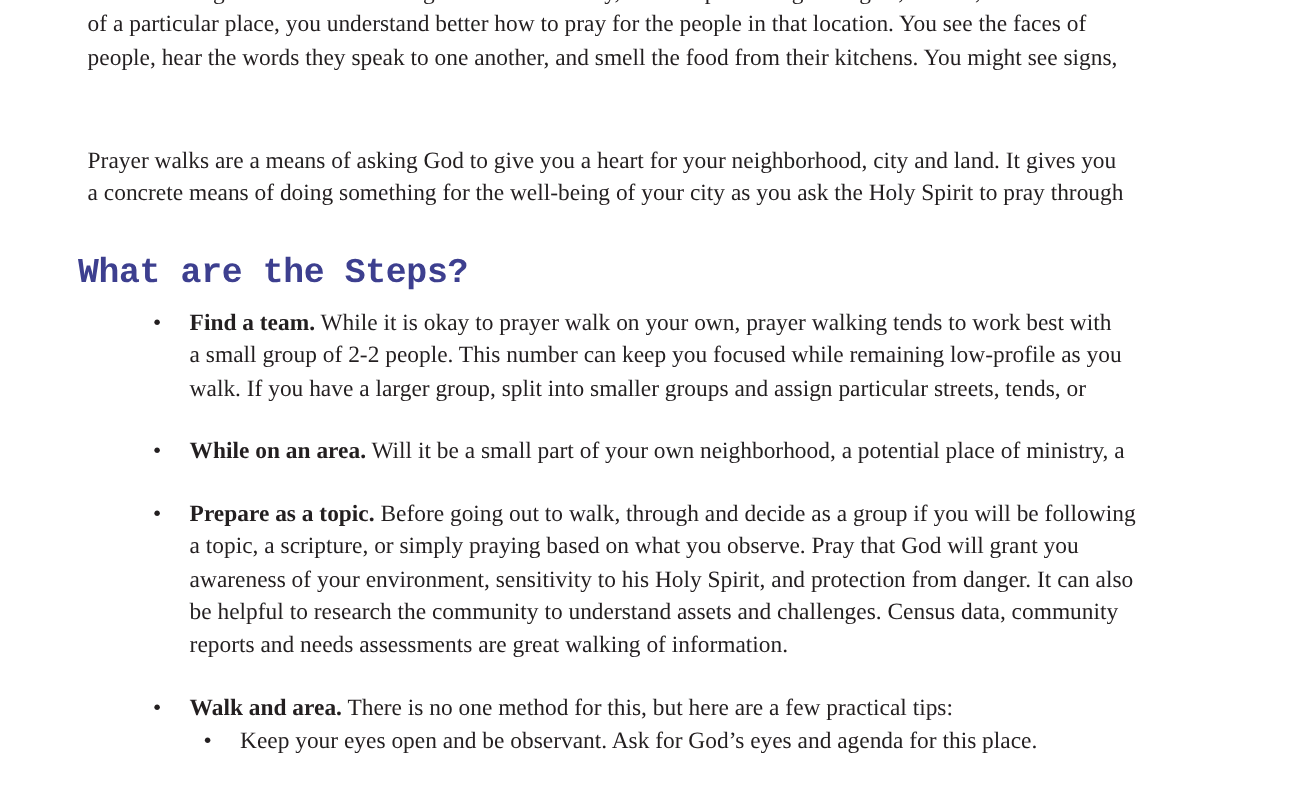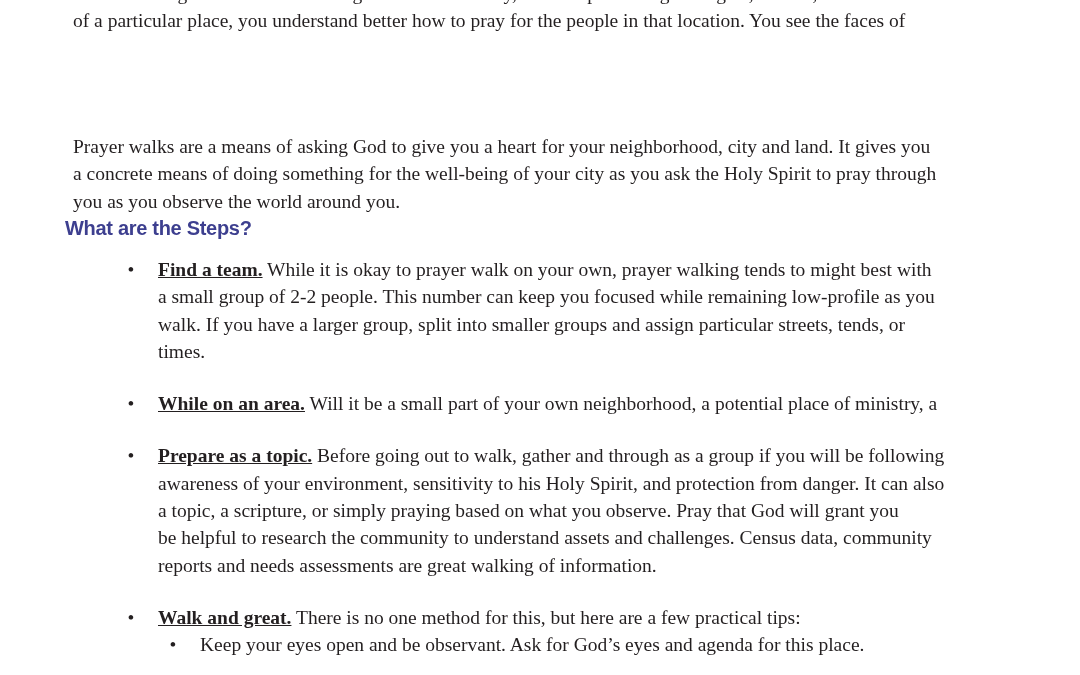--- a/index.html
+++ b/index.html
@@ -28,23 +28,23 @@
     }
     .line {
       display: block;
       white-space: nowrap;
     }
     .heading {
       position: absolute;
       left: 65px;
       top: 210px;
       margin: 0;
-      font-family: Liberation Sans, sans-serif;
+      font-family: Liberation Mono, monospace;
       font-weight: bold;
-      font-size: 20px;
+      font-size: 29px;
       line-height: 36px;
       color: #3d3f8f;
       letter-spacing: -0.3px;
     }
     .steps {
       position: absolute;
       left: 0;
       top: 256px;
       width: 1080px;
       margin: 0;
@@ -60,21 +60,20 @@
       left: 125px;
       top: 0;
       width: 12px;
       text-align: center;
     }
     .step-body {
       margin-left: 158px;
     }
     .step-title {
       font-weight: bold;
-      text-decoration: underline;
     }
     .sub-list {
       list-style: none;
       margin: 0;
       padding: 0;
     }
     .sub-item {
       position: relative;
     }
     .sub-bullet {
@@ -91,64 +90,63 @@
     }
   </style>
 </head>
 <body>
 
 <div class="page">
 
   <p class="para" style="top:-20px;">
     <span class="line">When walking in the streets and neighborhoods of a city, when experiencing the sights, sounds, and smells</span>
     <span class="line">of a particular place, you understand better how to pray for the people in that location. You see the faces of</span>
+    <span class="line">people, hear the words they speak to one another, and smell the food from their kitchens. You might see signs,</span>
   </p>
 
-  <p class="para" style="top:133px;">
+  <p class="para" style="top:121px;">
     <span class="line">Prayer walks are a means of asking God to give you a heart for your neighborhood, city and land.  It gives you</span>
     <span class="line">a concrete means of doing something for the well-being of your city as you ask the Holy Spirit to pray through</span>
-    <span class="line">you as you observe the world around you.</span>
   </p>
 
   <h2 class="heading">What are the Steps?</h2>
 
   <ul class="steps">
 
     <li class="step" style="margin-bottom:25px;">
       <span class="bullet">•</span>
       <div class="step-body">
-        <span class="line"><b class="step-title">Find a team.</b><span> While it is okay to prayer walk on your own, prayer walking tends to might best with</span></span>
+        <span class="line"><b class="step-title">Find a team.</b><span> While it is okay to prayer walk on your own, prayer walking tends to work best with</span></span>
         <span class="line">a small group of 2-2 people. This number can keep you focused while remaining low-profile as you</span>
         <span class="line">walk. If you have a larger group, split into smaller groups and assign particular streets, tends, or</span>
-        <span class="line">times.</span>
       </div>
     </li>
 
     <li class="step" style="margin-bottom:25px;">
       <span class="bullet">•</span>
       <div class="step-body">
         <span class="line"><b class="step-title">While on an area.</b><span> Will it be a small part of your own neighborhood, a potential place of ministry, a</span></span>
       </div>
     </li>
 
     <li class="step" style="margin-bottom:25px;">
       <span class="bullet">•</span>
       <div class="step-body">
-        <span class="line"><b class="step-title">Prepare as a topic.</b><span> Before going out to walk, gather and through as a group if you will be following</span></span>
+        <span class="line"><b class="step-title">Prepare as a topic.</b><span> Before going out to walk, through and decide as a group if you will be following</span></span>
+        <span class="line">a topic, a scripture, or simply praying based on what you observe. Pray that God will grant you</span>
         <span class="line">awareness of your environment, sensitivity to his Holy Spirit, and protection from danger. It can also</span>
-        <span class="line">a topic, a scripture, or simply praying based on what you observe. Pray that God will grant you</span>
         <span class="line">be helpful to research the community to understand assets and challenges. Census data, community</span>
         <span class="line">reports and needs assessments are great walking of information.</span>
       </div>
     </li>
 
     <li class="step">
       <span class="bullet">•</span>
       <div class="step-body">
-        <span class="line"><b class="step-title">Walk and great.</b><span> There is no one method for this, but here are a few practical tips:</span></span>
+        <span class="line"><b class="step-title">Walk and area.</b><span> There is no one method for this, but here are a few practical tips:</span></span>
       </div>
       <ul class="sub-list">
         <li class="sub-item">
           <span class="sub-bullet">•</span>
           <span class="sub-text">Keep your eyes open and be observant. Ask for God’s eyes and agenda for this place.</span>
         </li>
 
       </ul>
     </li>
 

